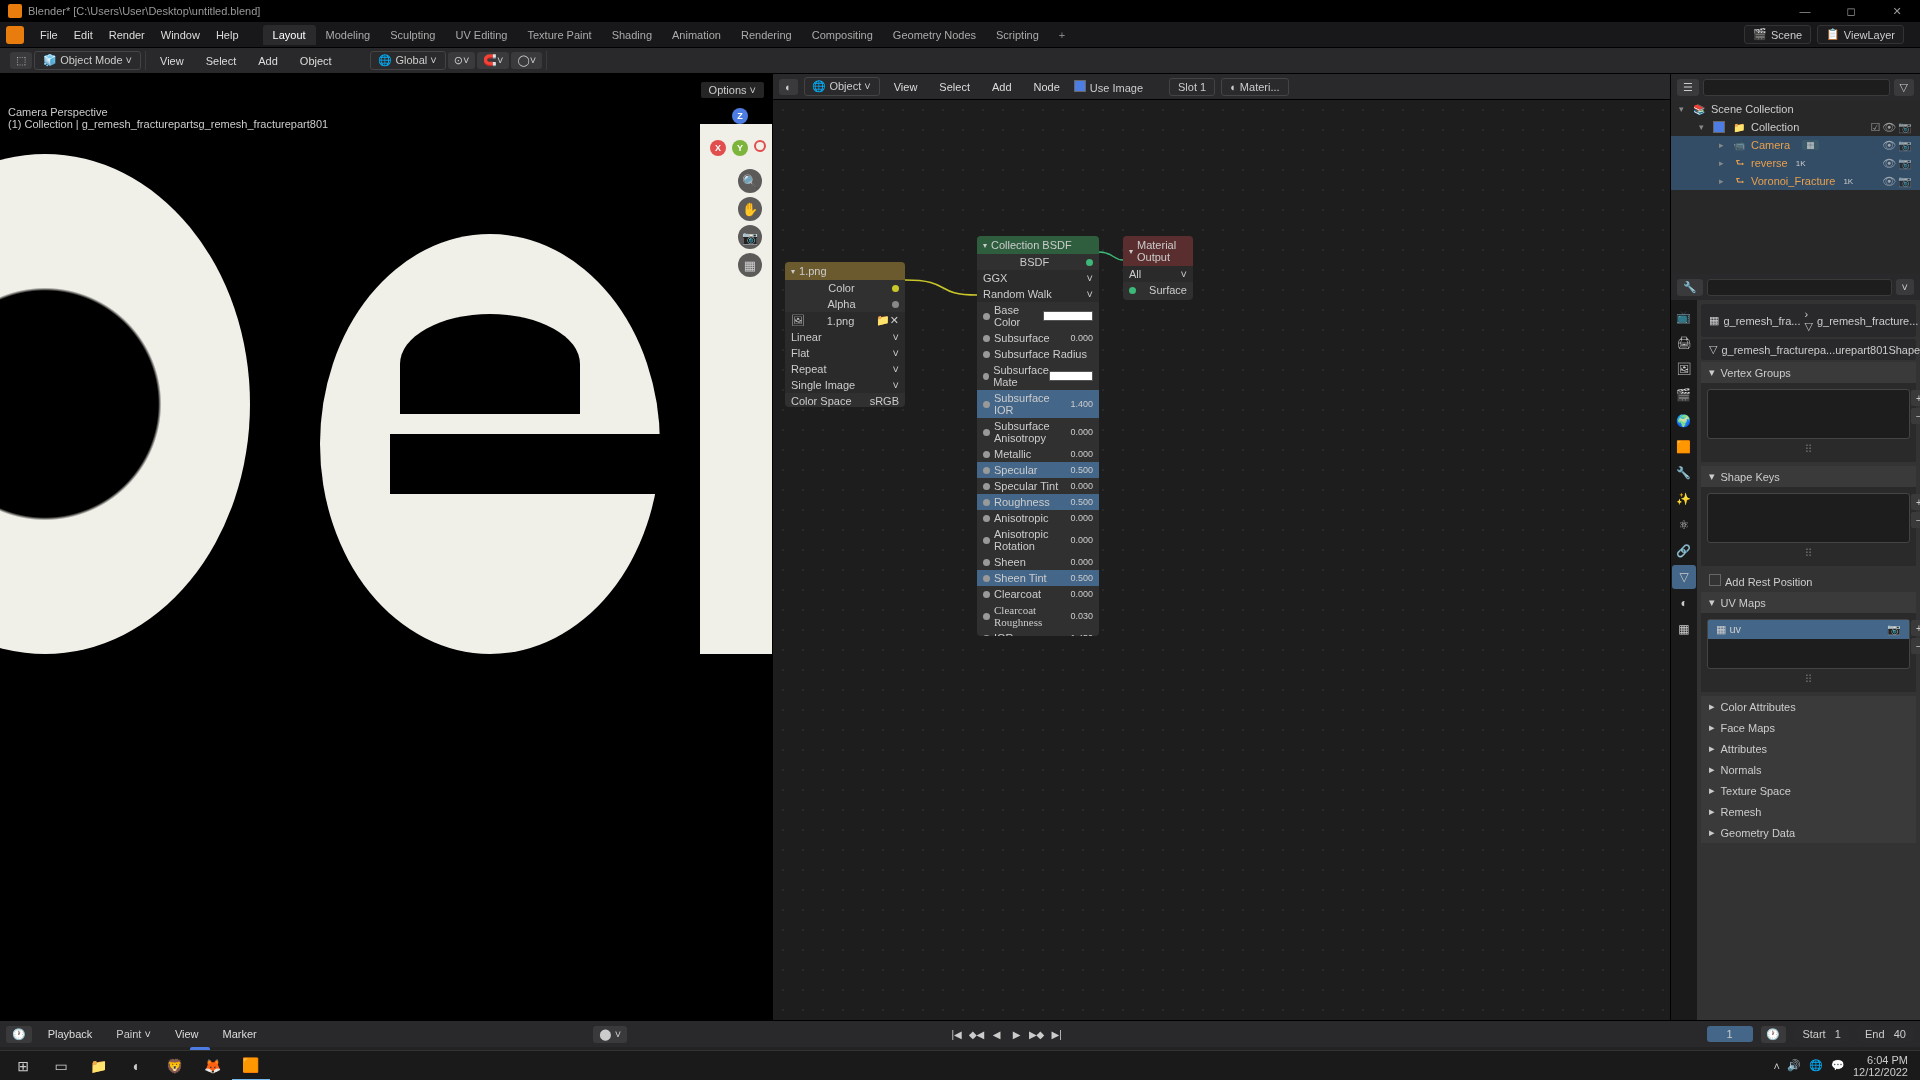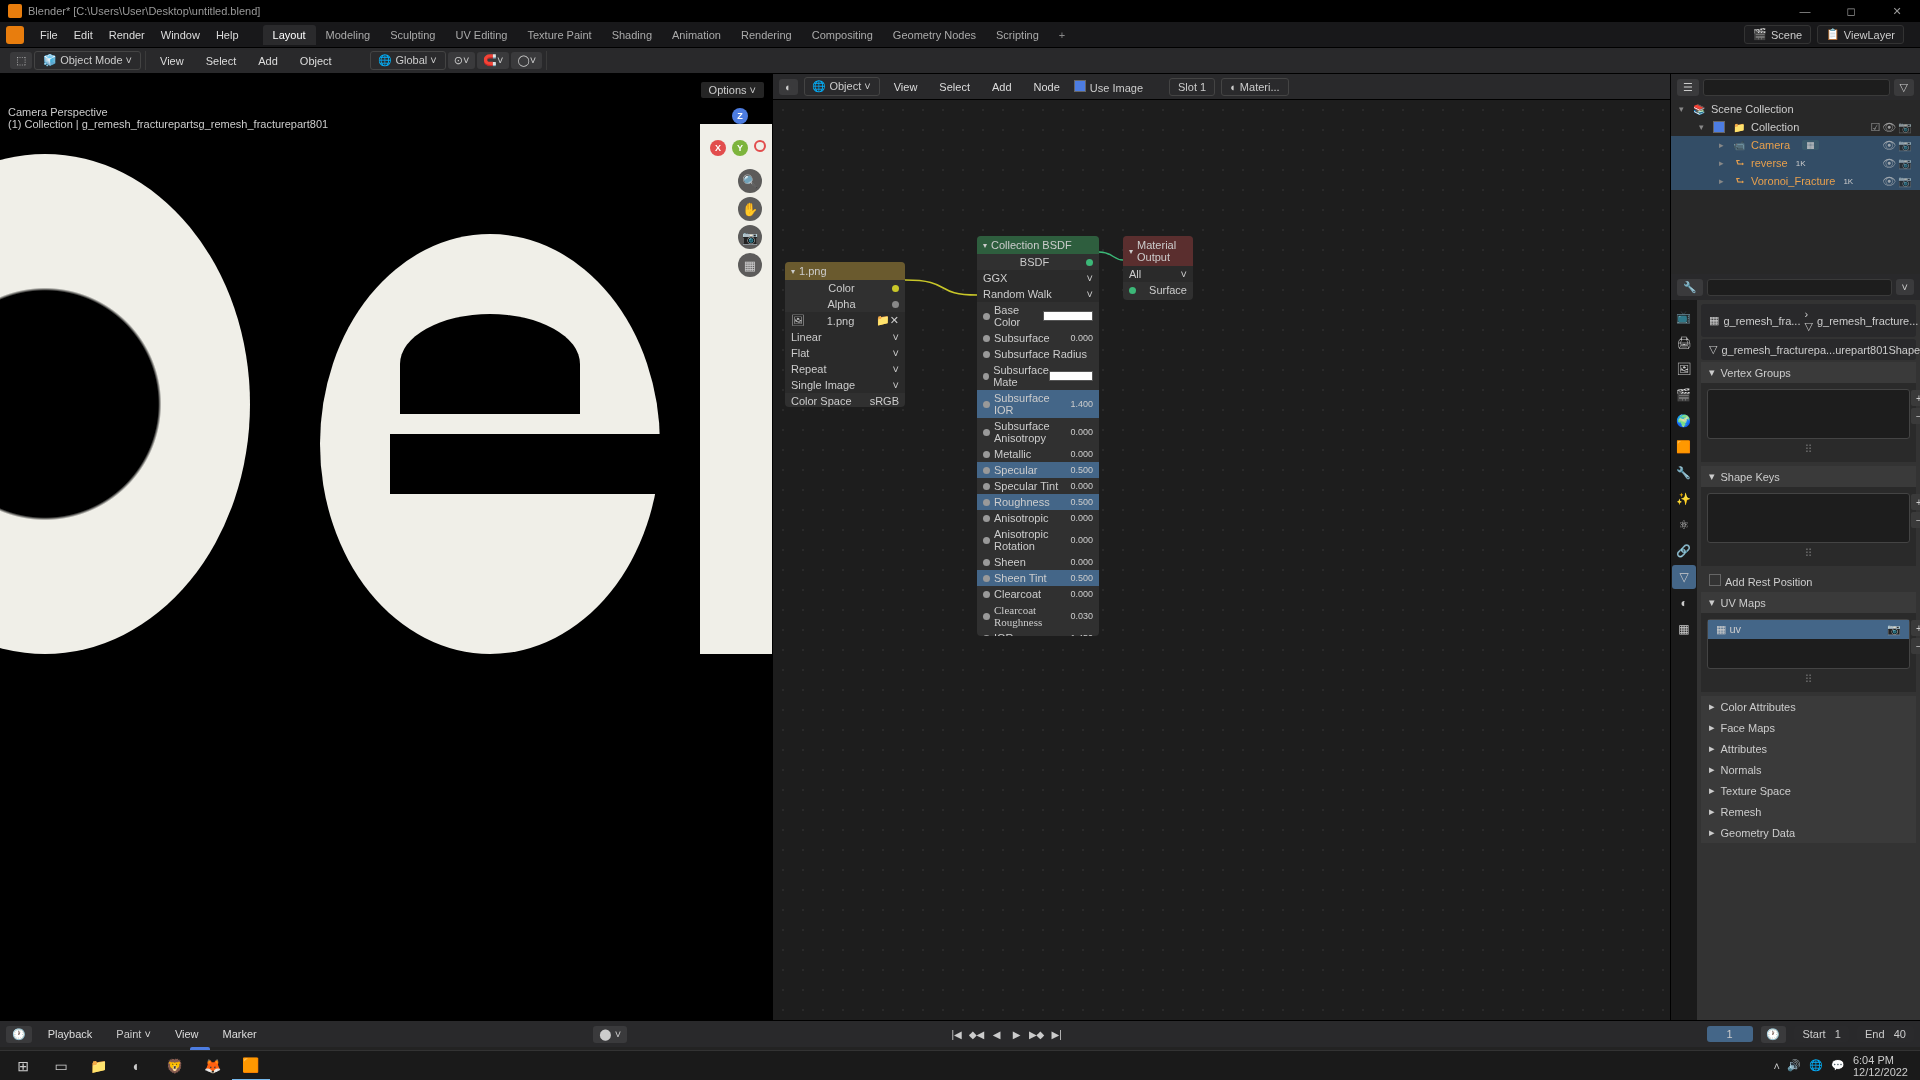--- a/index.html
+++ b/index.html
@@ -580,18 +580,18 @@
   <div class="task-btn">📁</div>
   <div class="task-btn">◐</div>
   <div class="task-btn">🦁</div>
   <div class="task-btn">🦊</div>
   <div class="task-btn active">🟧</div>
   <div class="tray">
     <span>˄</span>
     <span>🔊</span>
     <span>🌐</span>
     <span>💬</span>
-    <div style="">
+    <div style="text-align:right">
       <div>6:04 PM</div>
       <div>12/12/2022</div>
     </div>
   </div>
 </div>
 
 </body></html>

